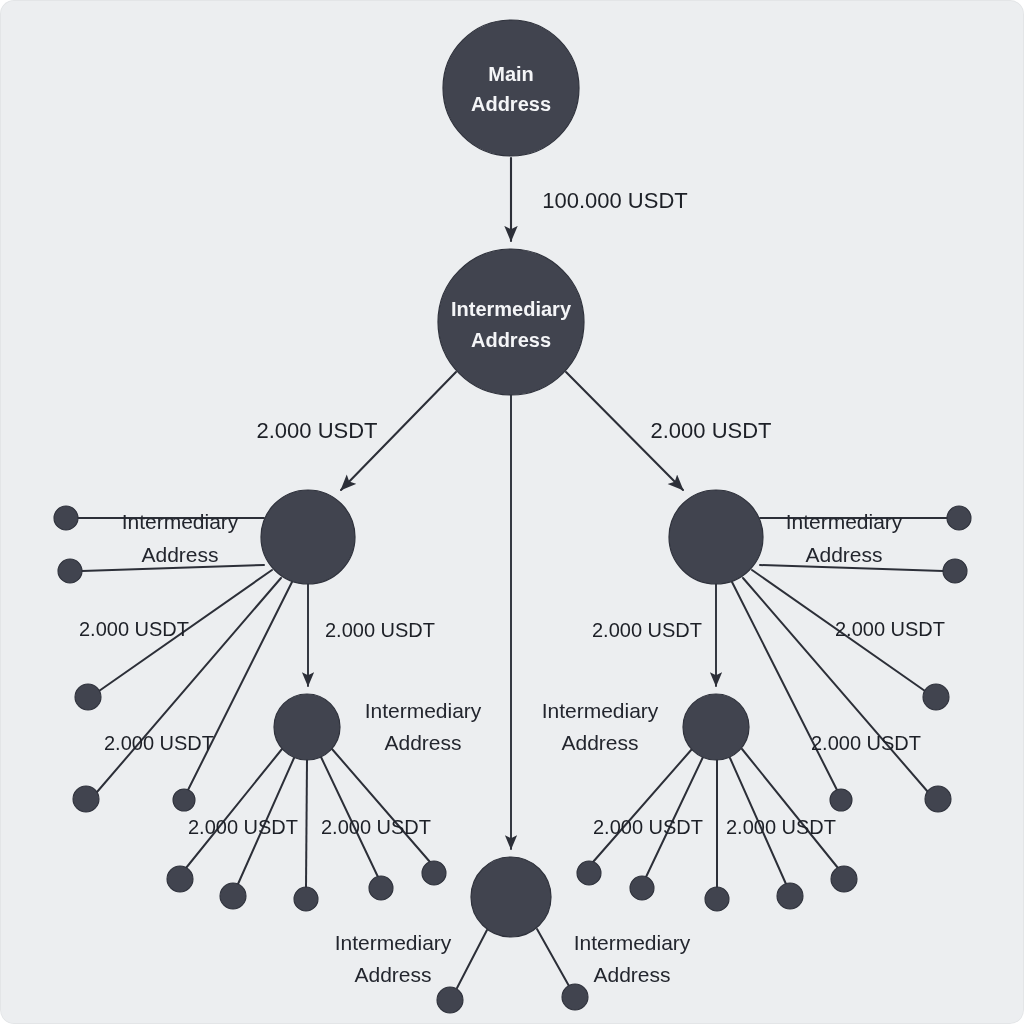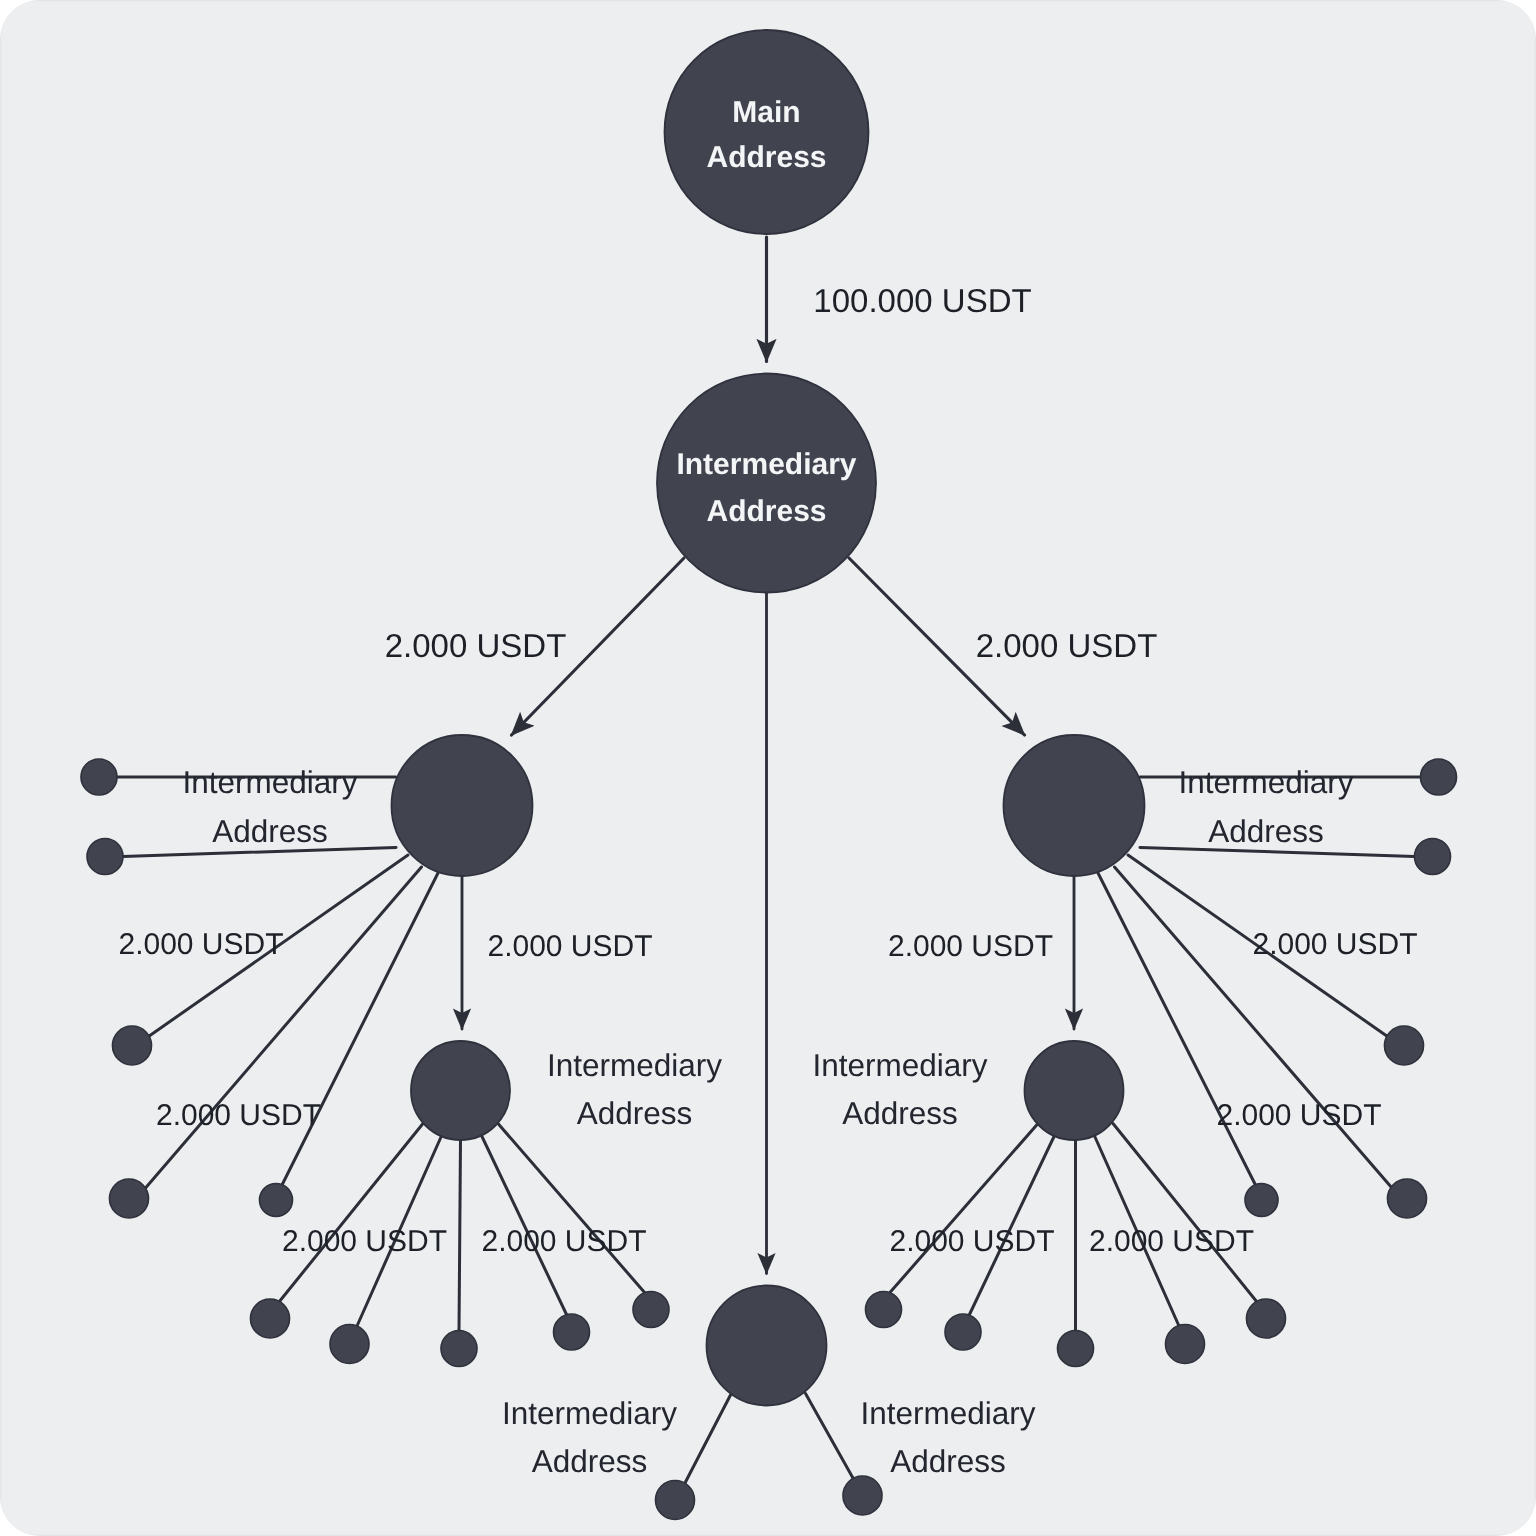--- a/index.html
+++ b/index.html
@@ -7,21 +7,21 @@
     margin: 0;
     padding: 0;
     background: #ffffff;
     font-family: "Liberation Sans", "DejaVu Sans", sans-serif;
   }
   #stage {
     position: relative;
     width: 1024px;
     height: 1024px;
     background: #eceef0;
-    border-radius: 26px;
+    border-radius: 14px;
     overflow: hidden;
   }
   #stage::after {
     content: "";
     position: absolute;
     inset: 0;
     border-radius: 14px;
     box-shadow: inset 0 0 0 1px rgba(0,0,0,0.035);
     pointer-events: none;
   }

